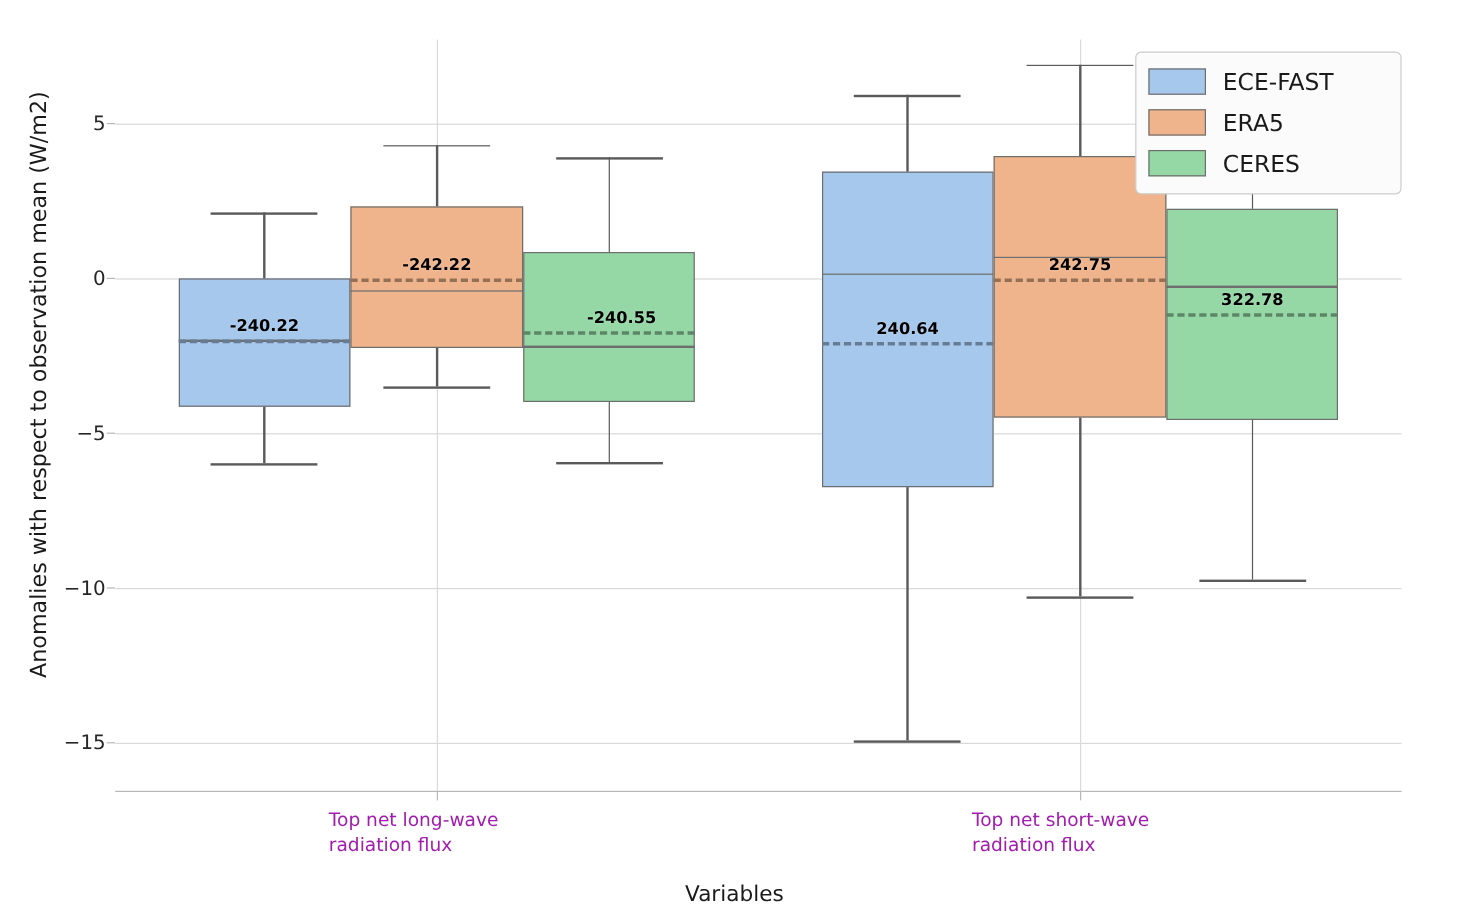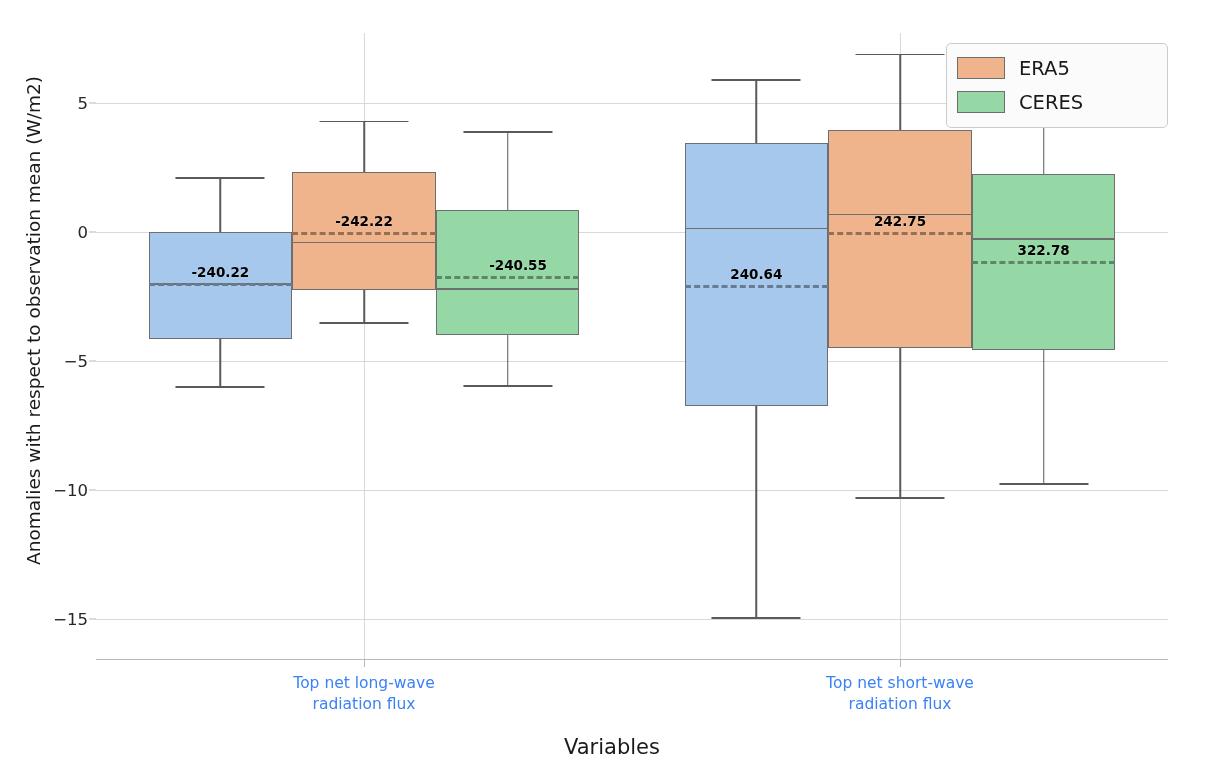--- a/index.html
+++ b/index.html
@@ -95,40 +95,39 @@
     text-align: center;
     font-size: 18.5px;
     color: #1a1a1a;
     transform: rotate(-90deg);
     white-space: nowrap;
   }
   
   .xtick-label {
     position: absolute;
     transform: translateX(-50%);
-    text-align: center;
     font-size: 15.5px;
-    color: #3b82f6;
+    color: #a21caf;
     line-height: 21px;
     width: 180px;
   }
   .xtick-mark {
     position: absolute;
     top: 0;
     width: 1px;
     height: 7px;
     background: #b8b8b8;
   }
   #xlabel {
     position: absolute;
     left: 0;
     top: 735px;
     width: 1224px;
     text-align: center;
-    font-size: 21px;
+    font-size: 18px;
     color: #1a1a1a;
   }
   
   .box {
     position: absolute;
     border: 1.4px solid #6e6e6e;
     box-sizing: border-box;
   }
   .whisker-line {
     position: absolute;
@@ -263,20 +262,24 @@
       <div class="box" style="left: 875.824px; top: 140.623px; width: 143.648px; height: 176.747px; background: rgb(149, 216, 166);"></div>
       <div class="median-line" style="left: 875.824px; top: 205.13px; width: 143.648px;"></div>
       <div class="mean-line" style="left: 875.824px; top: 228.352px; width: 143.648px; border-top-color: rgb(92, 134, 103);"></div>
       <div class="value-label" style="left: 947.648px; top: 225.352px;">322.78</div>
     </div>
 
   <div id="xlabel">Variables</div>
 
   <div id="legend">
       <div class="legend-row">
+        <span class="legend-swatch" style="background: rgb(166, 200, 236);"></span>
+        <span class="legend-text">ECE-FAST</span>
+      </div>
+      <div class="legend-row">
         <span class="legend-swatch" style="background: rgb(239, 180, 140);"></span>
         <span class="legend-text">ERA5</span>
       </div>
       <div class="legend-row">
         <span class="legend-swatch" style="background: rgb(149, 216, 166);"></span>
         <span class="legend-text">CERES</span>
       </div>
     </div>
 
 <div class="xtick-mark" style="left: 364px; top: 660px;"></div>

